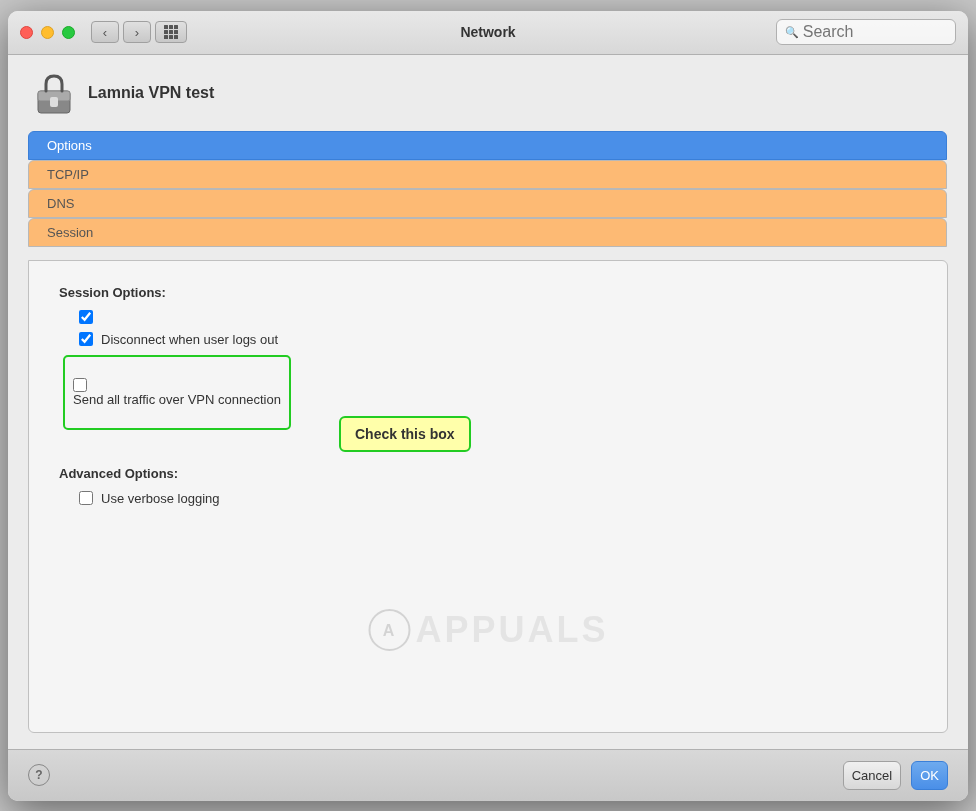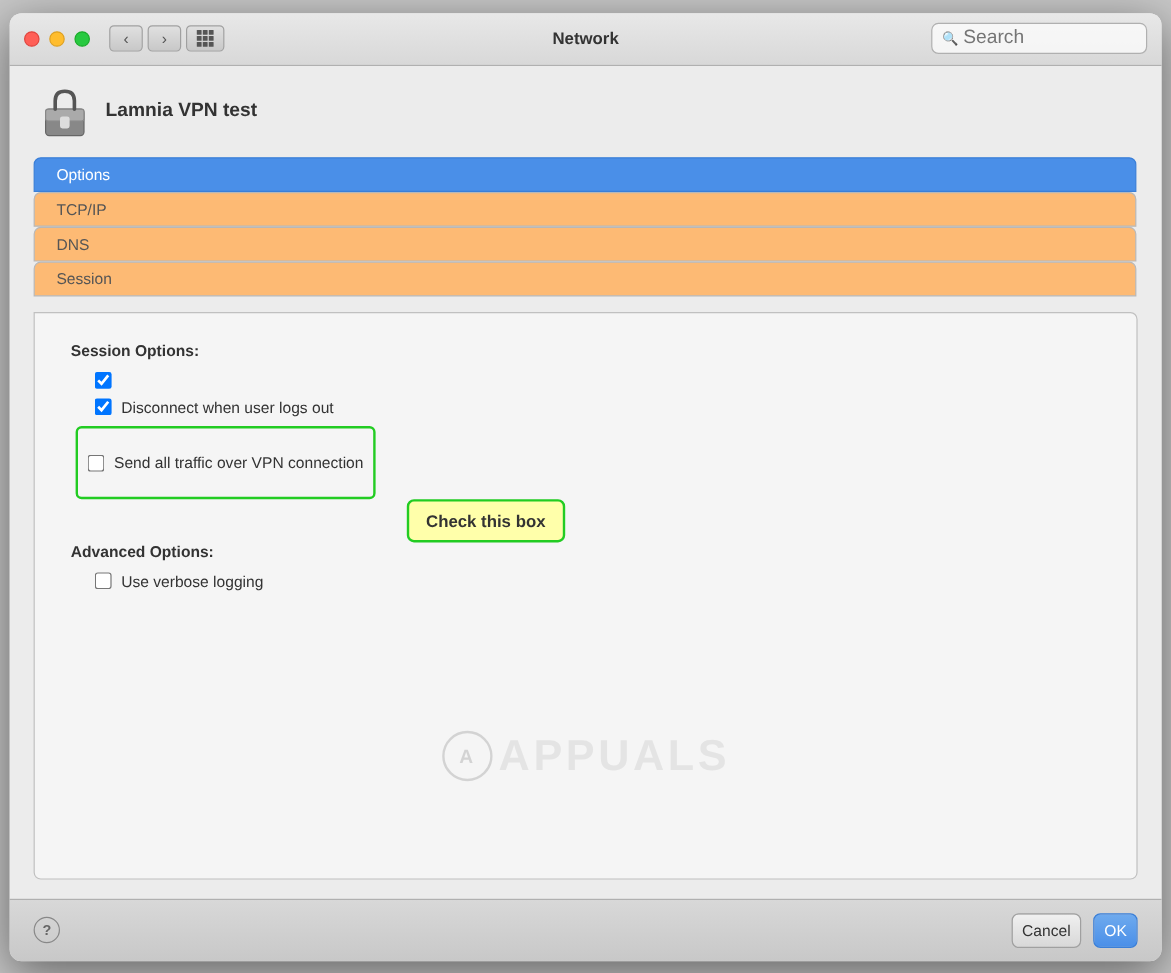--- a/index.html
+++ b/index.html
@@ -220,27 +220,28 @@
       margin-right: 8px;
       width: 14px;
       height: 14px;
       cursor: pointer;
     }
 
     
     .highlighted-row {
       position: relative;
       display: inline-flex;
-      align-items: flex-end;
+      align-items: flex-start;
       border: 2.5px solid #22cc22;
       border-radius: 5px;
       padding: 21px 8px;
       margin-left: -8px;
       margin-bottom: 10px;
       background: transparent;
+      flex-direction: column;
     }
 
     .highlighted-row input[type="checkbox"] {
       margin-right: 8px;
       width: 14px;
       height: 14px;
       cursor: pointer;
     }
 
     .highlighted-row .row-label {

